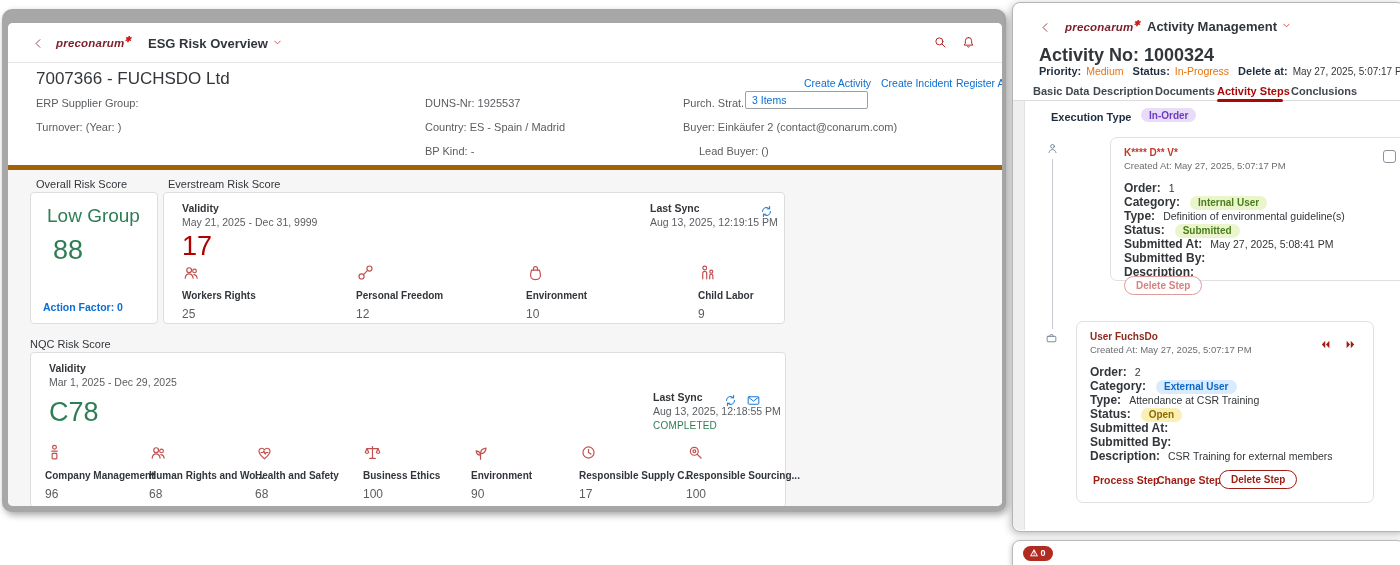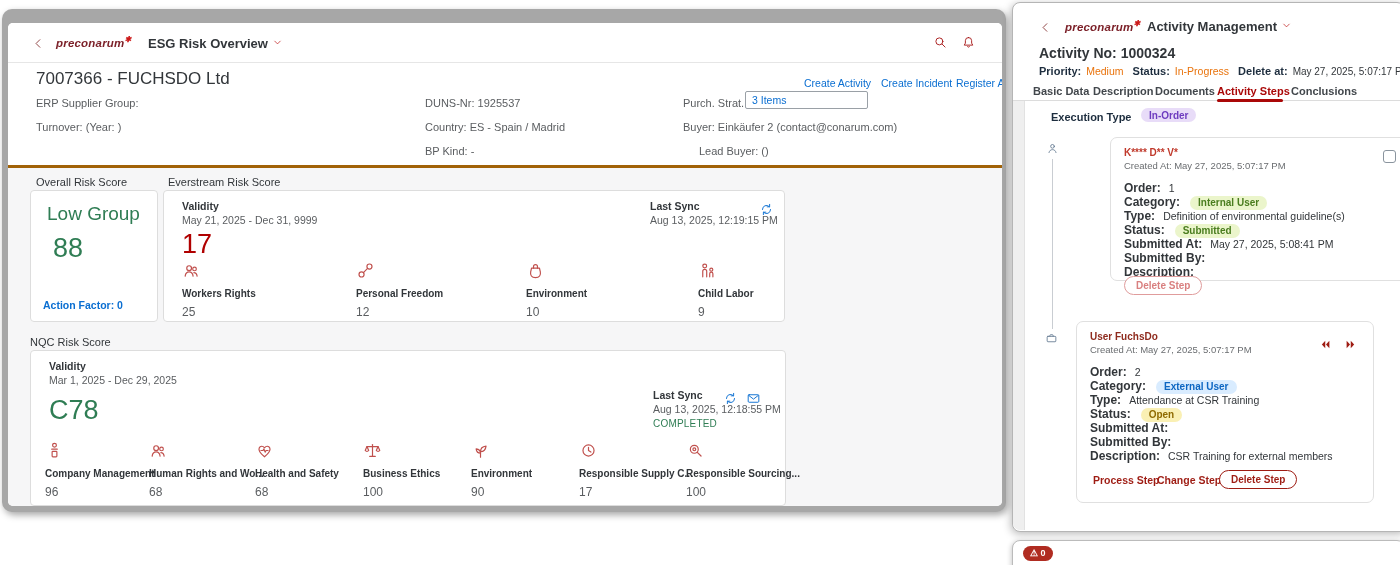--- a/index.html
+++ b/index.html
@@ -22,21 +22,21 @@
   .logo { font-style:italic; font-size:11.5px; color:#7c2129; font-weight:600; letter-spacing:.2px; }
   .logo-star { color:#cc1919; font-size:8px; vertical-align:super; }
   .shell-title { font-size:13px; font-weight:bold; color:#32363a; white-space:nowrap; }
   .chevd { color:#bb1010; margin-left:4px; }
   .obj-title { font-size:17px; color:#32363a; white-space:nowrap; }
   .hlink { font-size:10.5px; color:#0a6ed1; white-space:nowrap; cursor:pointer; }
   .finfo { font-size:11px; color:#5a5d60; white-space:nowrap; }
   .inpbox { width:123px; height:18px; border:1px solid #9aa0a6; background:#fff;
     font-size:10.5px; color:#0a6ed1; line-height:16px; padding:0 6px; border-radius:2px; }
   .lw-content { position:absolute; left:0; top:142px; right:0; bottom:0;
-    background:#f6f6f7; border-top:3px solid #a16207; }
+    background:#f6f6f7; border-top:5px solid #a16207; }
   .sec-label { font-size:11px; color:#32363a; white-space:nowrap; }
   .card { position:absolute; background:#fff; border:1px solid #ddd; border-radius:4px; }
   .risk-good { color:#2f7d54; }
   .risk-word { font-size:19px; }
   .bignum { font-size:27px; font-weight:400; }
   .neg { color:#b00000; }
   .aflink { font-size:10.5px; font-weight:bold; color:#0a6ed1; white-space:nowrap; cursor:pointer; }
   .klabel { font-size:10.5px; font-weight:bold; color:#32363a; white-space:nowrap; }
   .kval { font-size:10.5px; color:#5a5d60; white-space:nowrap; }
   .completed { font-size:10px; color:#2f7d54; letter-spacing:.2px; }
@@ -44,21 +44,21 @@
   .cat .cic { color:#c0504d; display:block; }
   .cat .cname { font-size:10px; font-weight:bold; color:#32363a; white-space:nowrap; margin-top:4px; }
   .cat .cval { font-size:12px; color:#5a5d60; margin-top:6px; }
   .blueic { color:#0a6ed1; cursor:pointer; }
   .redic { color:#a91c1c; cursor:pointer; }
 
   
   .rw { position:absolute; left:1012px; top:2px; width:393px; height:530px; background:#fff;
     border:1px solid #b5b5b5; border-radius:8px 8px 0 8px; box-shadow:-1px 2px 8px rgba(0,0,0,.28); }
   .rw-title { font-size:13px; font-weight:bold; white-space:nowrap; }
-  .actno { font-size:14px; font-weight:bold; white-space:nowrap;text-align:right; }
+  .actno { font-size:18px; font-weight:bold; white-space:nowrap;text-align:right; }
   .meta { display:flex; gap:5px; align-items:baseline; white-space:nowrap; }
   .mlabel { font-size:11px; font-weight:bold; color:#1d2d3e; }
   .mval-orange { font-size:10.5px; color:#e9730c; }
   .mval { font-size:10px; color:#32363a; }
   .tab { position:absolute; font-size:11px; font-weight:600; color:#42474c; white-space:nowrap; cursor:pointer; }
   .tab.active { color:#aa0808; }
   .tabline { position:absolute; left:0; top:97px; width:100%; height:1px; background:#dcdcdc; }
   .tabind { position:absolute; height:2.5px; background:#aa0808; border-radius:2px; }
   .sidestrip { position:absolute; left:0; top:98px; bottom:1px; width:12px; background:#efefef;
     border-right:1px solid #e2e2e2; border-radius:0 0 0 7px; }

